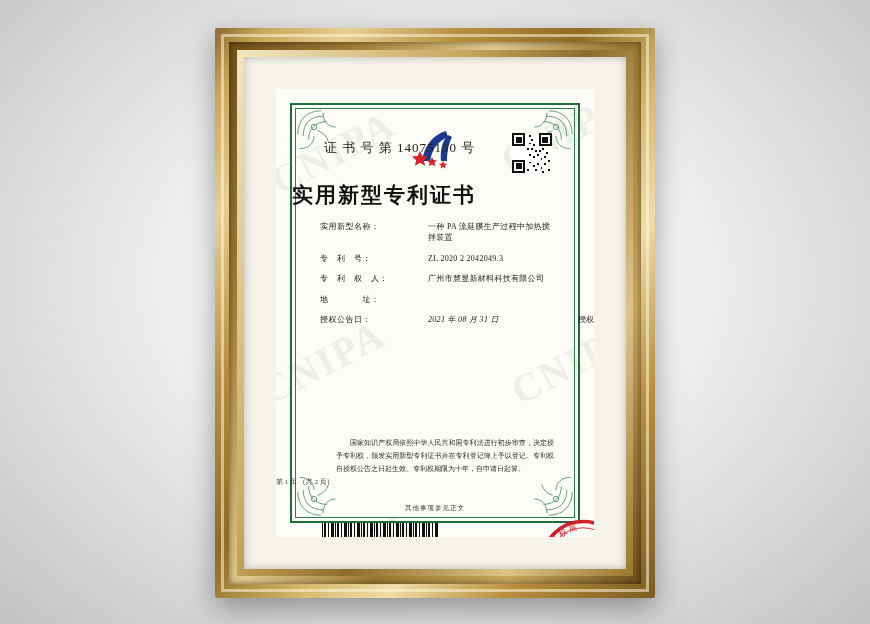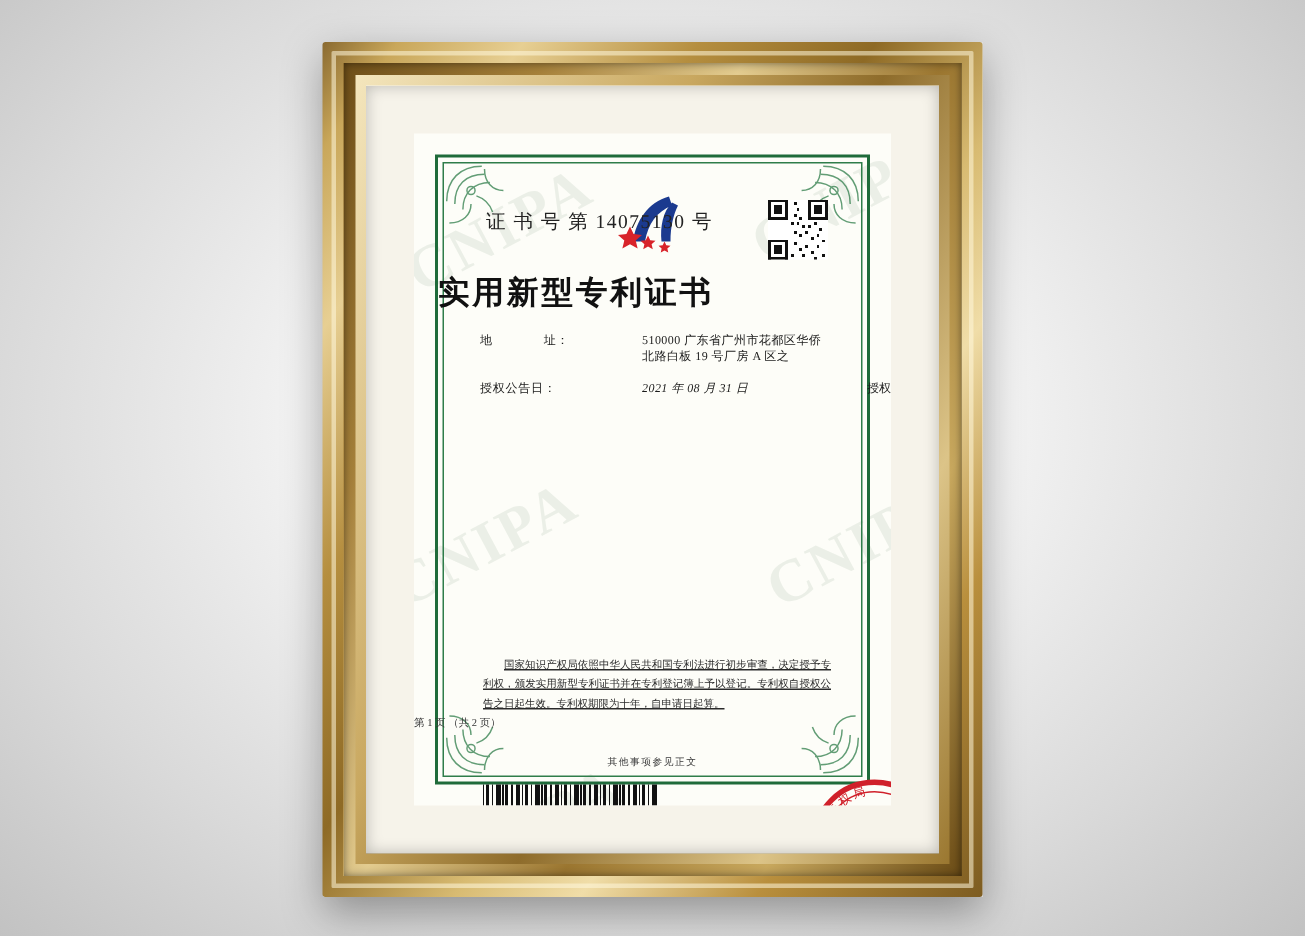--- a/index.html
+++ b/index.html
@@ -174,23 +174,22 @@
     left: 44px;
     right: 40px;
     top: 348px;
     font-size: 7px;
     line-height: 1.85;
     color: #2a2a2a;
     text-align: justify;
     font-family: "Liberation Serif", serif;
   }
   .paragraphs p {
-    margin: 0 0 4px 2px;
+    margin: 0 0 4px 16px;
     text-indent: 2em;
-    text-decoration: underline;
   }
 
   .barcode {
     position: absolute;
     left: 46px;
     top: 434px;
     width: 116px;
     height: 14px;
     background-image: repeating-linear-gradient(90deg,
       #111 0 1px, transparent 1px 2px, #111 2px 4px, transparent 4px 6px,
@@ -344,22 +343,33 @@
         <path d="M18 24 l2.4 5 5.6 .6 -4.2 3.7 1.3 5.4 -5.1-2.9 -5.1 2.9 1.3-5.4 -4.2-3.7 5.6-.6 Z" fill="#d8232a"></path>
         <path d="M30 30 l1.5 3.1 3.5 .4 -2.6 2.3 .8 3.4 -3.2-1.8 -3.2 1.8 .8-3.4 -2.6-2.3 3.5-.4 Z" fill="#d8232a"></path>
         <path d="M41 34 l1.2 2.5 2.8 .3 -2.1 1.9 .6 2.7 -2.5-1.4 -2.5 1.4 .6-2.7 -2.1-1.9 2.8-.3 Z" fill="#d8232a"></path>
       </svg>
 
       <div class="cert-no">证 书 号 第 14075130 号</div>
       <div class="title">实用新型专利证书</div>
 
       <div class="fields">
         <div class="field-row">
+          <div class="field-label wide">实用新型名称：</div>
+          <div class="field-value">一种 PA 流延膜生产过程中加热搅拌装置</div>
+        </div>
+        <div class="field-row">
+          <div class="field-label wide">专　利　号：</div>
+          <div class="field-value">ZL 2020 2 2042049.3</div>
+        </div>
+        <div class="field-row">
+          <div class="field-label wide">专　利　权　人：</div>
+          <div class="field-value">广州市慧昱新材料科技有限公司</div>
+        </div>
+        <div class="field-row">
           <div class="field-label wide">地　　　　址：</div>
-          <div class="field-value">510000 广东省广州市花都区华侨北路白板 19 号厂房 A 区之</div>
         </div>
         <div class="field-row dual">
           <div class="field-label wide">授权公告日：</div>
           <div class="field-value">2021 年 08 月 31 日</div>
           <div class="field-label2">授权公告号：</div>
 
         </div>
       </div>
 
       <div class="paragraphs">

